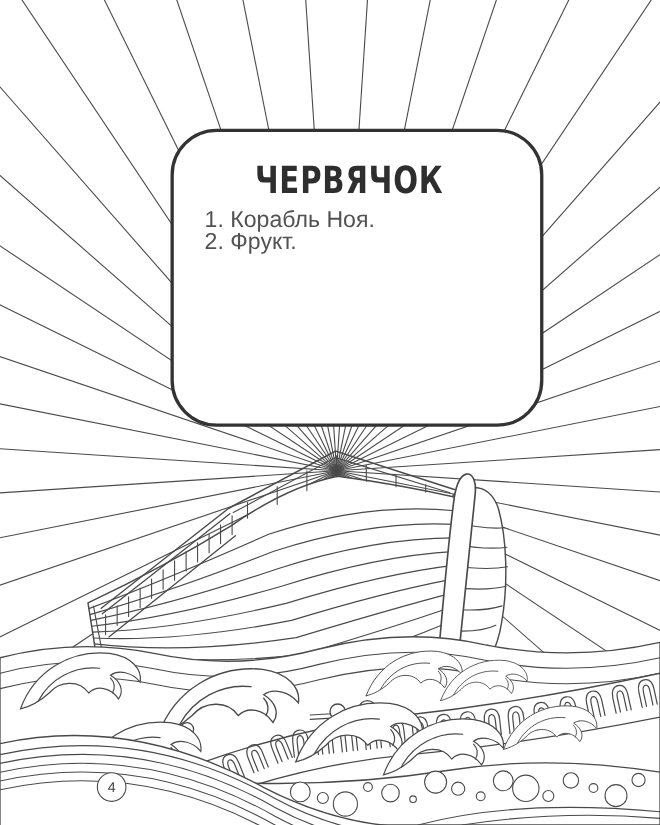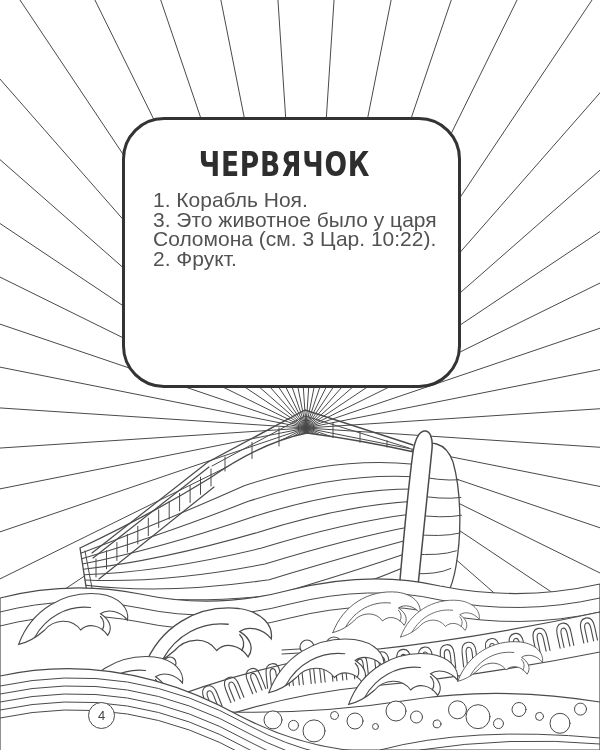--- a/index.html
+++ b/index.html
@@ -1,20 +1,20 @@
 <!DOCTYPE html>
 <html><head>
 <meta charset="utf-8">
 <style>
   html,body{margin:0;padding:0;background:#e8e8e8;}
   #page{position:relative;width:600px;height:750px;background:#ffffff;overflow:hidden;
         font-family:"Liberation Sans",sans-serif;}
   #scene{position:absolute;left:0;top:0;width:600px;height:750px;}
   
-  .panel{position:absolute;left:122px;top:117px;width:339px;height:271px;box-sizing:border-box;
+  .panel{position:absolute;left:155px;top:117px;width:339px;height:271px;box-sizing:border-box;
          background:#fff;border:3px solid #333333;border-radius:42px;
          padding:24px 18px 16px 28px;z-index:2;}
   .title{margin:0 0 6px 0;text-align:center;
          font-family:"DejaVu Sans",sans-serif;font-weight:bold;font-size:34px;line-height:40px;
          letter-spacing:1px;color:#2e2e2e;
          transform:translateX(-12px) scaleX(0.78);transform-origin:center;}
   .clues{color:#525252;font-size:21px;line-height:19.5px;}
   .clue{margin:0;}
   
   .badge{position:absolute;left:88px;top:702px;width:27px;height:27px;box-sizing:border-box;
@@ -207,21 +207,20 @@
         <path d="M 0 718 Q 130 690 250 758 Q 320 796 400 792" fill="none" stroke-width="1"></path>
         <path d="M 380 750 Q 470 726 600 738" fill="none" stroke-width="1"></path>
         <path d="M 420 750 Q 510 736 600 744" fill="none" stroke-width="1"></path>
       </g>
     </svg>
 
   <div class="panel">
     <h1 class="title">ЧЕРВЯЧОК</h1>
     <div class="clues">
       <p class="clue">1. Корабль Ноя.</p>
-      <p class="clue">3. Это животное было у царя Соломона (см. 3 Цар. 10:22).</p>
       <p class="clue">2. Фрукт.</p>
     </div>
   </div>
 
   <div class="badge">
     <span>4</span>
   </div>
 
 </div>
 

